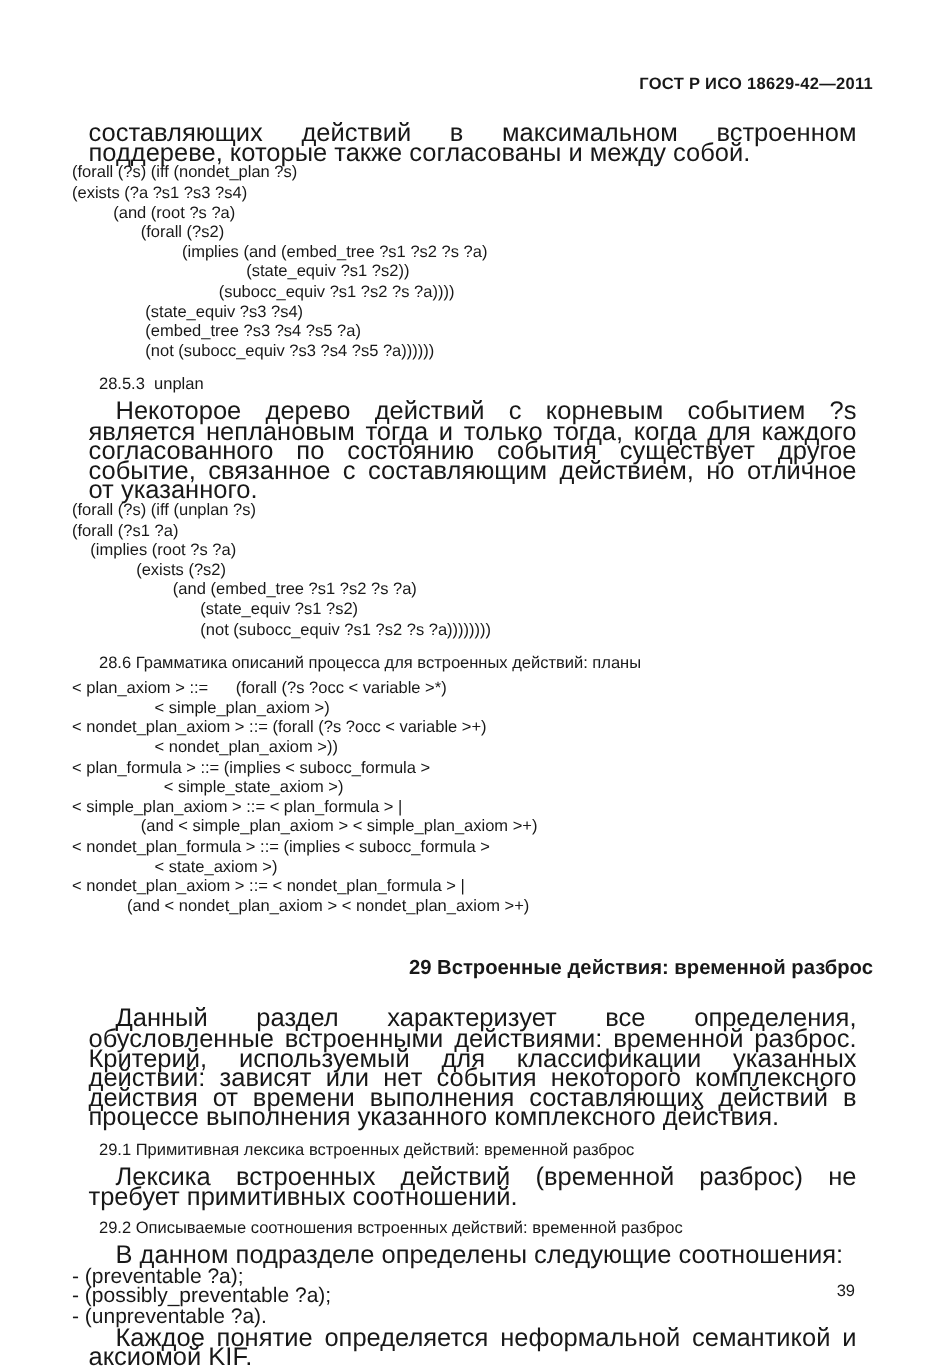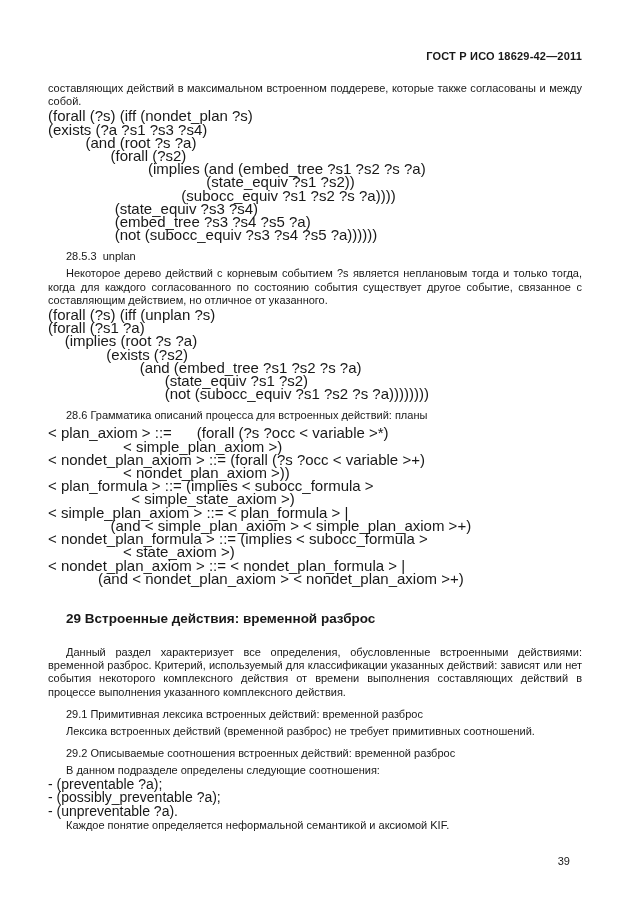--- a/index.html
+++ b/index.html
@@ -18,46 +18,47 @@
     overflow: hidden;
   }
   .doc-header {
     text-align: right;
     font-weight: bold;
     font-size: 11px;
     letter-spacing: 0.2px;
     margin-bottom: 20px;
   }
   .para {
-    font-size: 11px;
+    font-size: 17px;
     line-height: 13.2px;
     text-align: justify;
     text-indent: 18px;
-    margin: 1px 0;
+    margin: 1px 11px;
   }
   .para.noindent { text-indent: 0; }
   .code {
     font-family: "Liberation Sans", sans-serif;
-    font-size: 15px;
+    font-size: 11px;
     line-height: 13.2px;
     white-space: pre;
     margin: 1px 0;
   }
   .h-sub {
     font-size: 11px;
     font-weight: normal;
     margin: 9px 0 5px 0;
     text-indent: 18px;
     white-space: pre-wrap;
   }
   .h-section {
     font-size: 13.5px;
     font-weight: bold;
     margin: 26px 0 20px 0;
     text-indent: 18px;
+    text-align: right;
   }
   .list-line {
     font-size: 14px;
     line-height: 13.2px;
     text-indent: 0;
   }
   .page-num {
     position: absolute;
     right: 60px;
     bottom: 46px;

